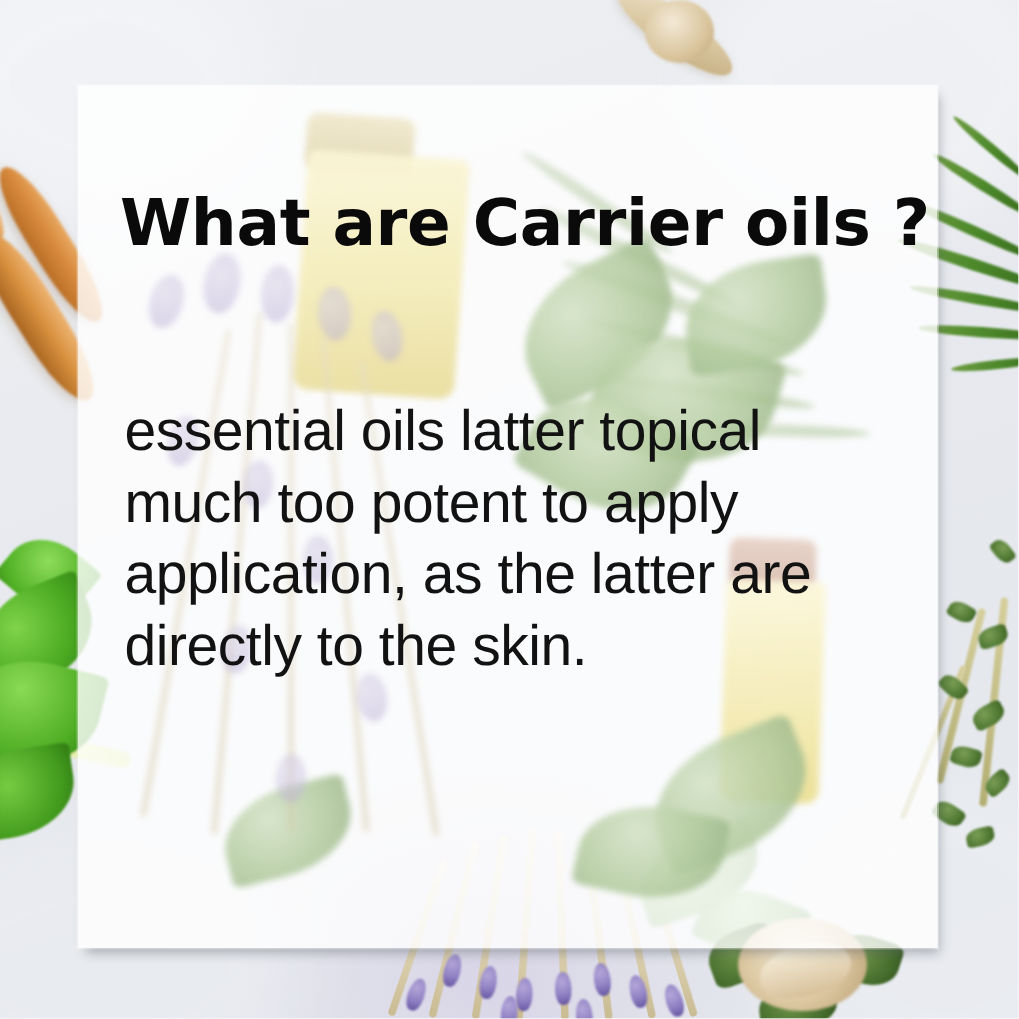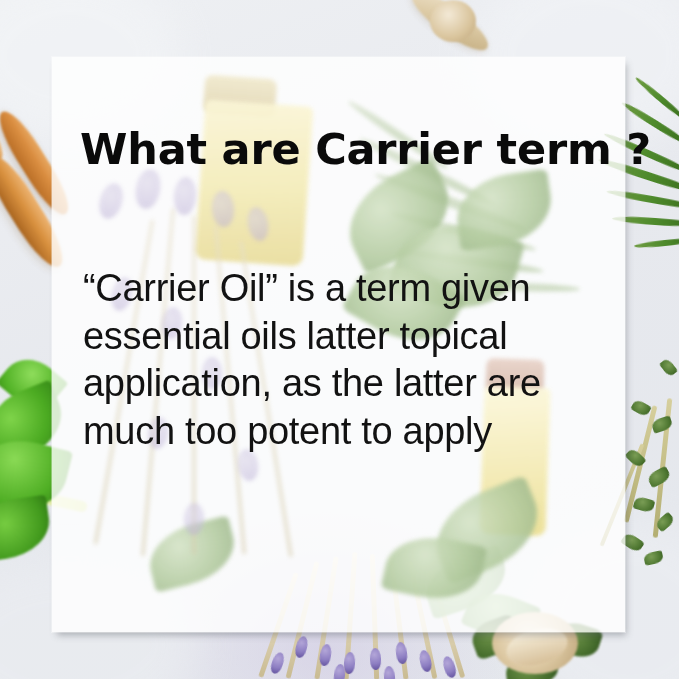--- a/index.html
+++ b/index.html
@@ -398,24 +398,24 @@
       <div class="st st-lav" style="left:196px;top:150px;width:20px;height:34px;transform:rotate(-10deg);"></div>
       <div class="st st-lav" style="left:60px;top:220px;width:20px;height:34px;transform:rotate(14deg);"></div>
       <div class="st st-lav" style="left:110px;top:250px;width:20px;height:32px;transform:rotate(6deg);"></div>
       <div class="st st-lav" style="left:150px;top:300px;width:20px;height:32px;transform:rotate(0deg);"></div>
       <div class="st st-lav" style="left:96px;top:360px;width:20px;height:32px;transform:rotate(8deg);"></div>
       <div class="st st-lav" style="left:186px;top:392px;width:20px;height:32px;transform:rotate(-8deg);"></div>
       <div class="st st-lav" style="left:132px;top:446px;width:20px;height:32px;transform:rotate(2deg);"></div>
     </div>
 
     <div class="card-text">
-      <h1 class="heading">What are Carrier term ?</h1>
+      <h1 class="heading">What are Carrier oils ?</h1>
       <div class="body">
-        <span class="ln">“Carrier Oil” is a term given</span>
         <span class="ln">essential oils latter topical</span>
+        <span class="ln">much too potent to apply</span>
         <span class="ln">application, as the latter are</span>
-        <span class="ln">much too potent to apply</span>
+        <span class="ln">directly to the skin.</span>
       </div>
     </div>
 
   </div>
 
 </div>
 
 </body></html>

